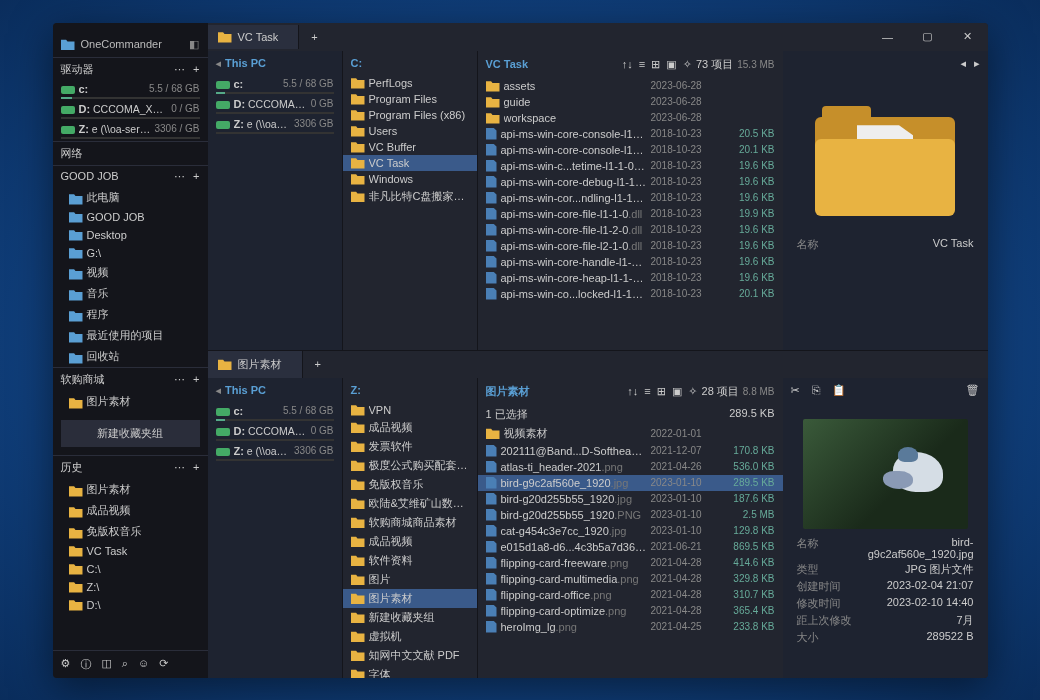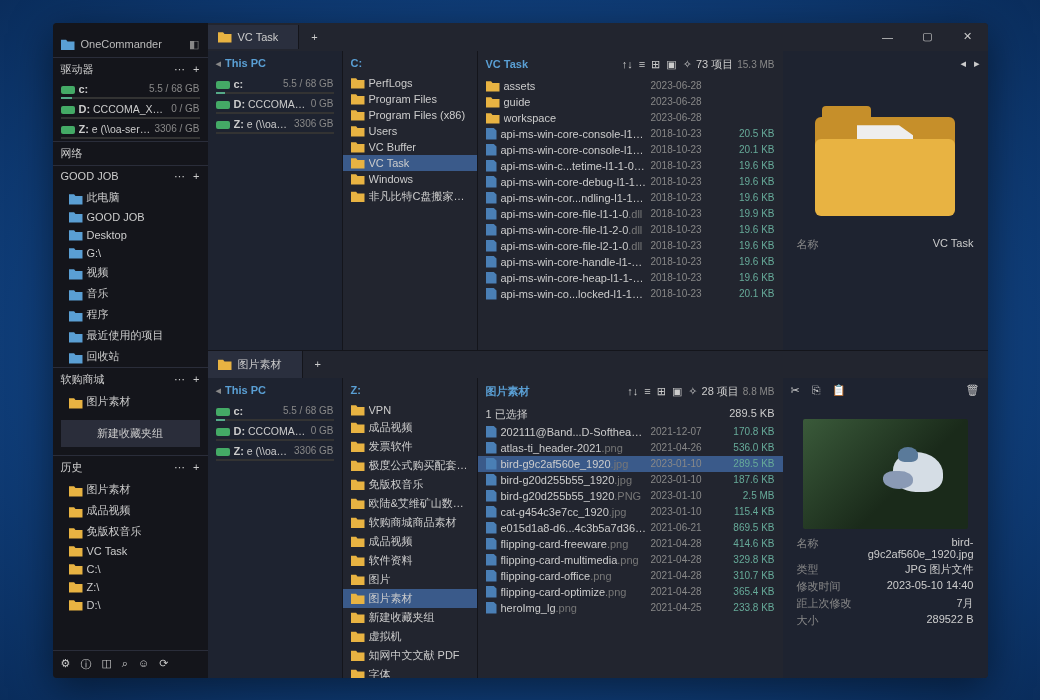--- a/index.html
+++ b/index.html
@@ -569,20 +569,26 @@
        </span>
        <span class="meta"><span>28 项目</span></span>
        <span class="meta" style="margin-left:auto;">8.8 MB</span>
       </div>
       <div style="display:flex;padding:2px 8px;font-size:10px;color:#888;">
                 <span>1 已选择</span>
                 <span style="margin-left:auto;">289.5 KB</span>
               </div>
       <div class="list" id="bot-files">
                 <div class="row ">
+    <span class="ic ic-folder"></span>
+    <span class="nm">视频素材<span class="ext"></span></span>
+    <span class="dt">2022-01-01</span>
+    <span class="sz"></span>
+                </div>
+                <div class="row ">
     <span class="ic ic-file"></span>
     <span class="nm">202111@Band...D-Softhead<span class="ext">.pdf</span></span>
     <span class="dt">2021-12-07</span>
     <span class="sz">170.8 KB</span>
                 </div>
                 <div class="row ">
     <span class="ic ic-file"></span>
     <span class="nm">atlas-ti_header-2021<span class="ext">.png</span></span>
     <span class="dt">2021-04-26</span>
     <span class="sz">536.0 KB</span>
@@ -602,21 +608,21 @@
                 <div class="row ">
     <span class="ic ic-file"></span>
     <span class="nm">bird-g20d255b55_1920<span class="ext">.PNG</span></span>
     <span class="dt">2023-01-10</span>
     <span class="sz">2.5 MB</span>
                 </div>
                 <div class="row ">
     <span class="ic ic-file"></span>
     <span class="nm">cat-g454c3e7cc_1920<span class="ext">.jpg</span></span>
     <span class="dt">2023-01-10</span>
-    <span class="sz">115.4 KB</span>
+    <span class="sz">129.8 KB</span>
                 </div>
                 <div class="row ">
     <span class="ic ic-file"></span>
     <span class="nm">e015d1a8-d6...4c3b5a7d367<span class="ext">.png</span></span>
     <span class="dt">2021-06-21</span>
     <span class="sz">869.5 KB</span>
                 </div>
                 <div class="row ">
     <span class="ic ic-file"></span>
     <span class="nm">flipping-card-freeware<span class="ext">.png</span></span>
@@ -664,22 +670,26 @@
        <div class="props">
         <div class="prow">
                     <span class="k">名称</span>
                     <span class="v">bird-g9c2af560e_1920.jpg</span>
                   </div>
         <div class="prow">
                     <span class="k">类型</span>
                     <span class="v">JPG 图片文件</span>
                   </div>
         <div class="prow">
+                    <span class="k">创建时间</span>
+                    <span class="v">2023-02-04 21:07</span>
+                  </div>
+        <div class="prow">
                     <span class="k">修改时间</span>
-                    <span class="v">2023-05-10 14:40</span>
+                    <span class="v">2023-02-10 14:40</span>
                   </div>
         <div class="prow">
                     <span class="k">距上次修改</span>
                     <span class="v">7月</span>
                   </div>
         <div class="prow">
                     <span class="k">大小</span>
                     <span class="v">289522 B</span>
                   </div>
        </div>

